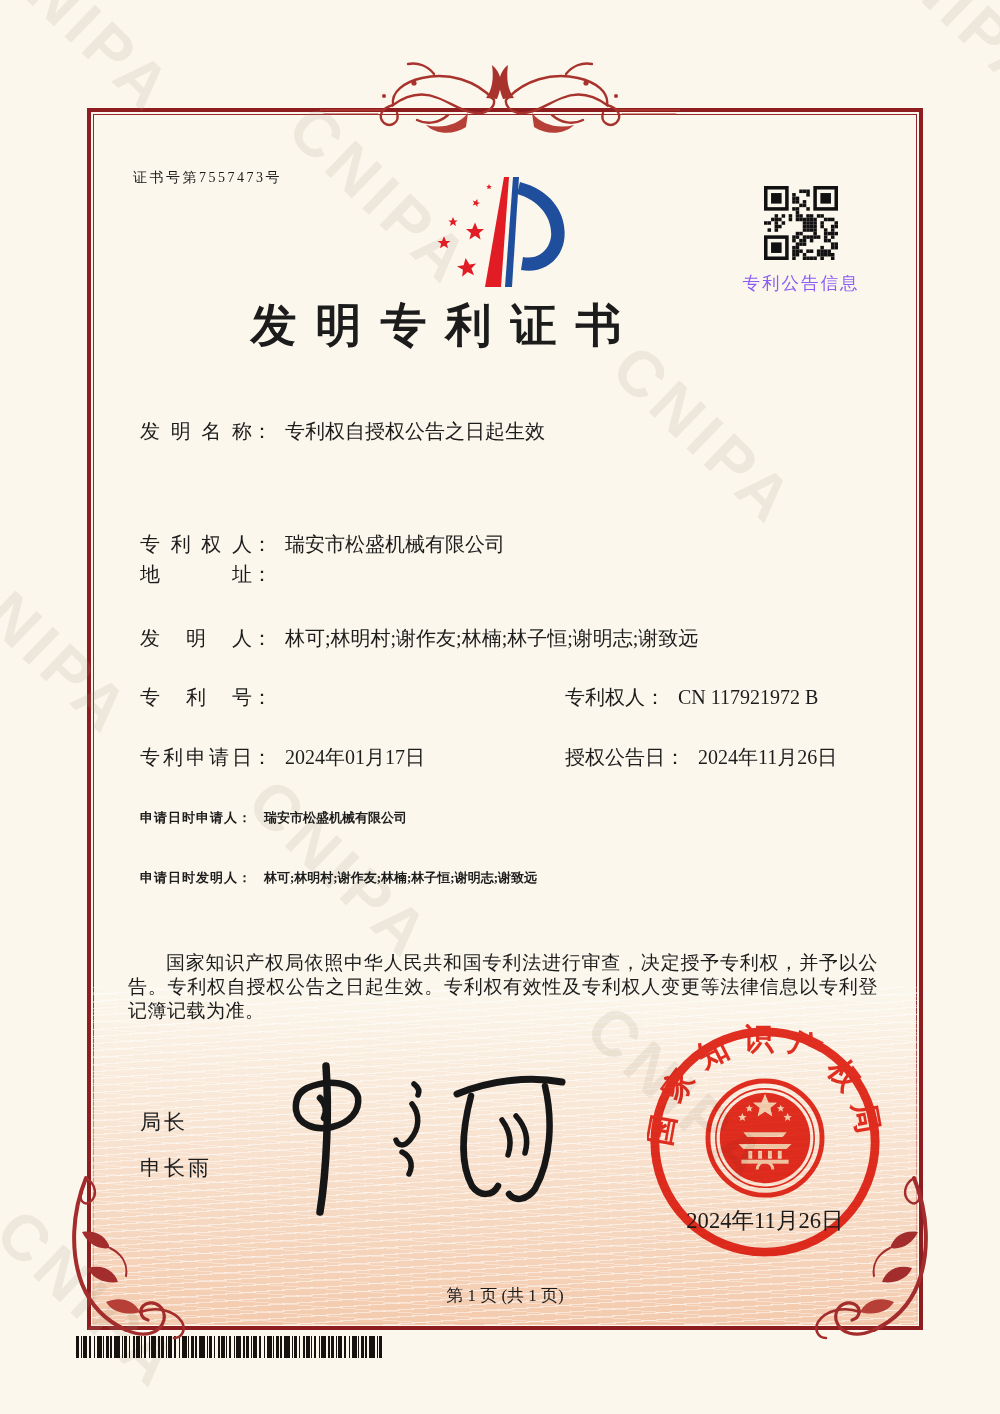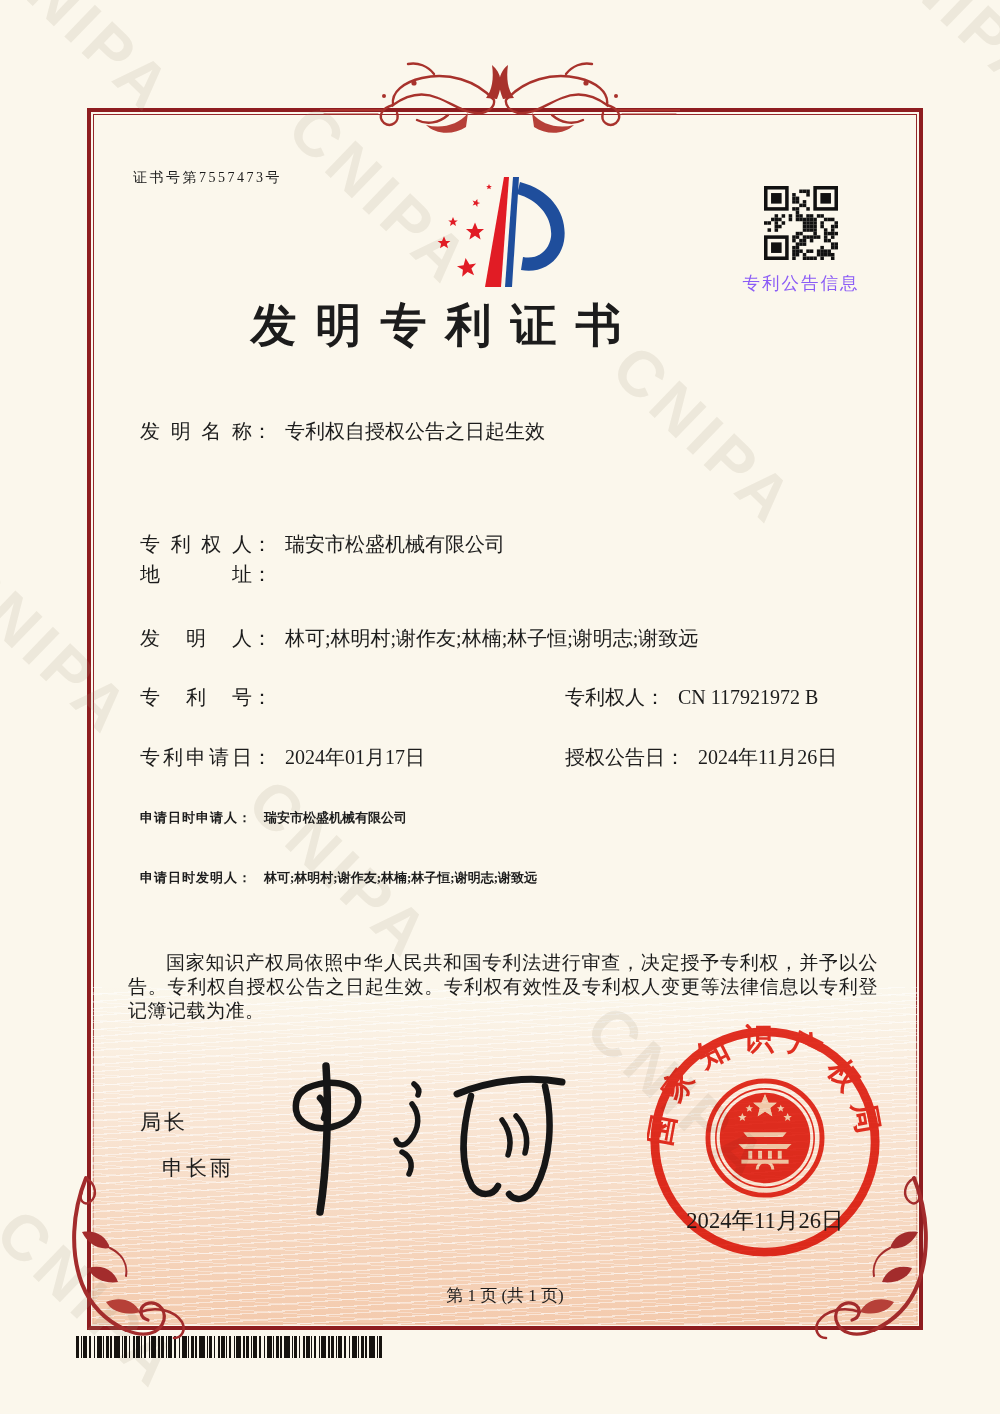--- a/index.html
+++ b/index.html
@@ -53,21 +53,21 @@
   .row2 { left:565px; }
   .small-row { font-size:13px;font-weight:bold; }
   .small-row .nlabel { letter-spacing:1px; }
 
   .para { left:128px; top:951px; width:750px; font-size:19px; line-height:24px;
           text-indent:2em; text-align:justify; letter-spacing:0.5px; }
 
   .director-label { left:140px; top:1108px; font-size:22px; letter-spacing:3px;
                     font-family:"Liberation Sans","DejaVu Sans",sans-serif; font-size:21px; }
   .director-name  { left:140px; top:1154px; font-size:21px; letter-spacing:3px;
-                    font-family:"Liberation Sans","DejaVu Sans",sans-serif;margin-left:22px; }
+                    font-family:"Liberation Sans","DejaVu Sans",sans-serif; }
 
   .footer-page { left:87px; top:1284px; width:836px; text-align:center; font-size:17px; z-index:4; }
 
   .seal { left:647px; top:1024px; width:236px; height:236px; z-index:6;
           mix-blend-mode:multiply; opacity:0.96; }
   .sig  { left:262px; top:1058px; z-index:5; }
   .flourish { z-index:7; }
   .barcode { left:76px; top:1336px; z-index:4; }
   svg text { font-family:"Liberation Serif","DejaVu Serif",serif; }
 </style>

